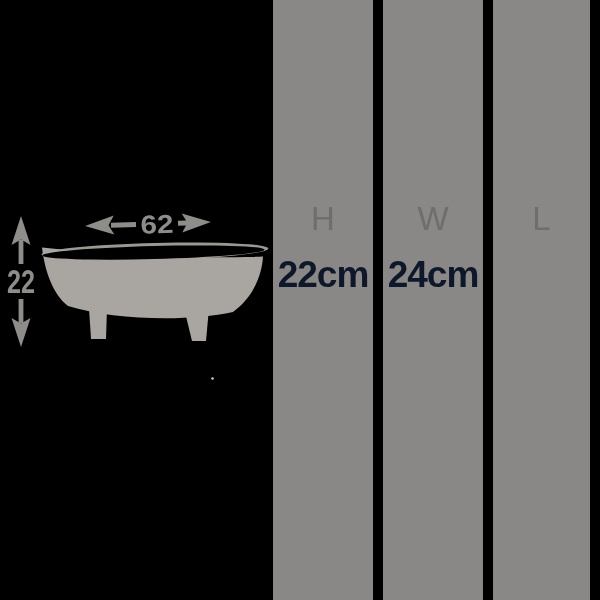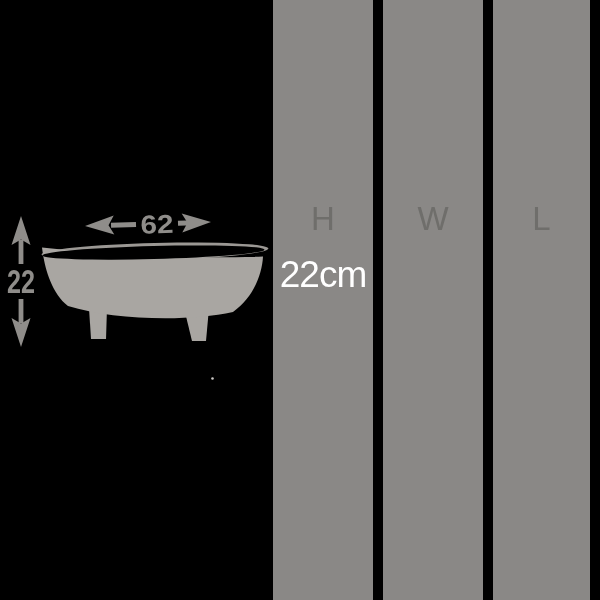--- a/index.html
+++ b/index.html
@@ -56,22 +56,22 @@
   }
   .bar-value {
     position: absolute;
     top: 256px;
     left: 0;
     width: 100%;
     text-align: center;
     font-size: 37px;
     line-height: 37px;
     letter-spacing: -1px;
-    color: #ffffff;
-    font-weight: 400;
+    color: #0f172a;
+    font-weight: 700;
   }
 </style>
 </head>
 <body>
 
 <div id="canvas">
 
   <svg id="tub-svg" viewBox="0 0 600 600">
 
     <polygon class="tub-fill" points="89,308 107,308 106,339 91,339"></polygon>
@@ -106,19 +106,20 @@
     </g>
   </svg>
 
   <div class="bar" id="bar-h">
     <div class="bar-letter">H</div>
     <div class="bar-value">22cm</div>
   </div>
 
   <div class="bar" id="bar-w">
     <div class="bar-letter">W</div>
+    <div class="bar-value">24cm</div>
   </div>
 
   <div class="bar" id="bar-l">
     <div class="bar-letter">L</div>
   </div>
 
 </div>
 
 </body></html>

